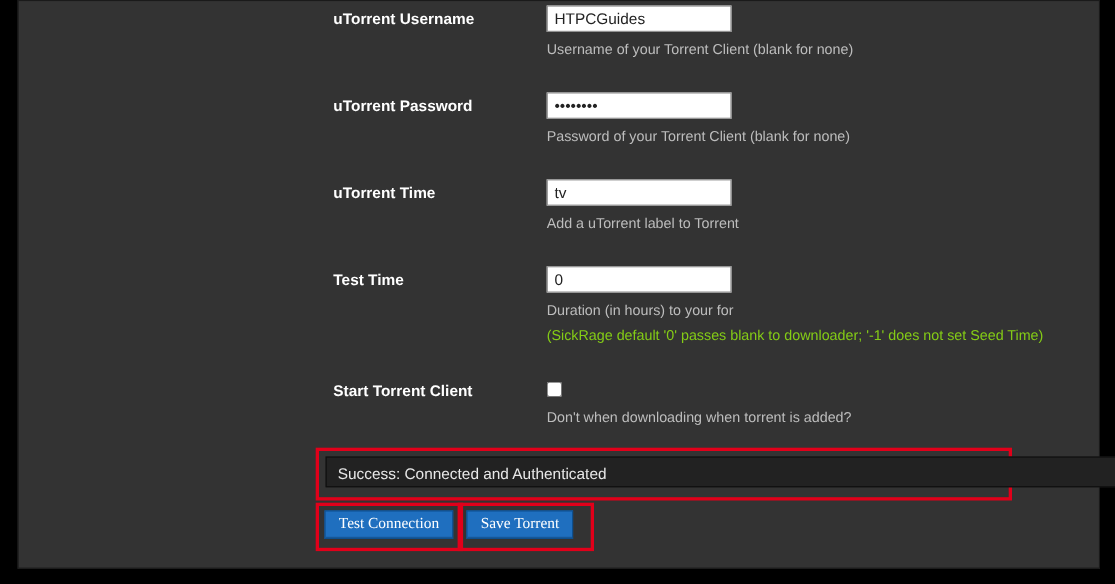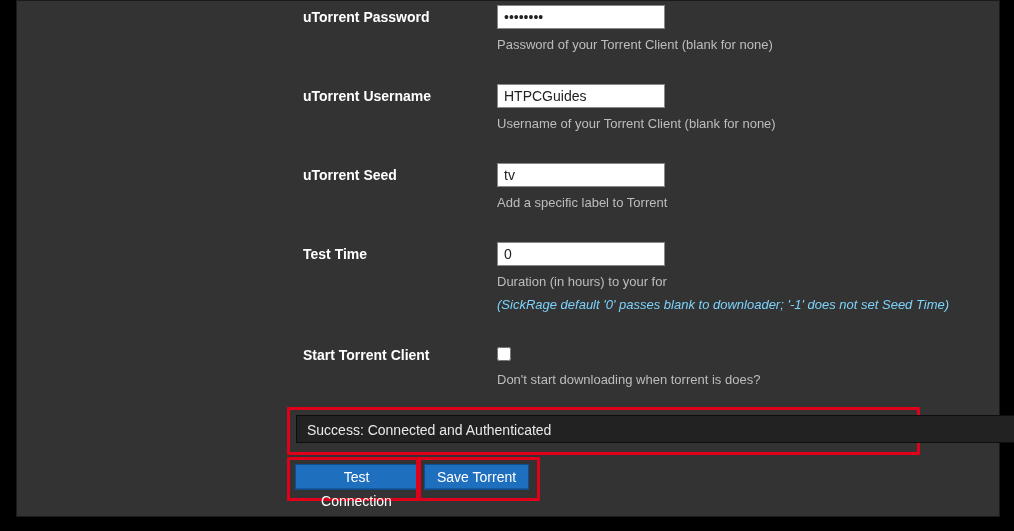--- a/index.html
+++ b/index.html
@@ -4,73 +4,73 @@
 <style>
   html,body{margin:0;padding:0;width:1014px;height:531px;background:#000;font-family:"Segoe UI",Arial,sans-serif;font-size:14px;color:#d6d6d6;overflow:hidden;}
   .frame{position:absolute;left:16px;top:0;width:982px;height:515px;background:#333333;border:1px solid #1a1a1a;}
   .form{position:absolute;left:286px;top:0;width:660px;}
   .row{display:flex;align-items:flex-start;padding-top:30px;}
   .row:first-child{padding-top:4px;}
   .lbl{width:194px;padding-top:4px;color:#ffffff;font-weight:600;font-size:14px;}
   .field{flex:1;}
   input[type=text],input[type=password]{width:168px;height:24px;padding:2px 6px;background:#fff;border:1px solid #888;font-size:14px;color:#222;box-sizing:border-box;}
   .help{margin-top:8px;color:#bdbdbd;font-size:13px;line-height:1.3;}
-  .help2{margin-top:6px;color:#7dd3fc;font-size:13px;line-height:1.3;font-style:italic;}
+  .help2{margin-top:6px;color:#84cc16;font-size:13px;line-height:1.3;}
   input[type=checkbox]{width:14px;height:14px;margin:4px 0 0 0;accent-color:#fff;}
   .status-wrap{position:absolute;left:270px;top:406px;width:627px;height:42px;border:3px solid #e1001a;background:transparent;}
   .status{position:absolute;left:6px;top:5px;width:732px;height:28px;line-height:28px;padding:0 10px;background:#222222;border:1px solid #0e0e0e;color:#e8e8e8;font-size:14px;box-sizing:border-box;}
   .btn-wrap{position:absolute;height:38px;border:3px solid #e1001a;}
   .btn-wrap.test{left:270px;top:456px;width:128px;}
   .btn-wrap.save{left:399px;top:456px;width:118px;}
-  .btn{position:absolute;left:5px;top:4px;height:26px;line-height:24px;padding:0 12px;background:#1f6fbf;border:1px solid #0d4f8f;color:#ffffff;font-size:14px;font-family:Liberation Sans, sans-serif;cursor:pointer;box-shadow:inset 0 -1px 0 rgba(0,0,0,.2);}
+  .btn{position:absolute;left:5px;top:4px;height:26px;line-height:24px;padding:0 12px;background:#1f6fbf;border:1px solid #0d4f8f;color:#ffffff;font-size:14px;font-family:Liberation Serif, serif;cursor:pointer;box-shadow:inset 0 -1px 0 rgba(0,0,0,.2);}
 </style>
 </head>
 <body>
 
 <div class="frame">
   <div class="form">
+
+    <div class="row">
+      <div class="lbl">uTorrent Username</div>
+      <div class="field">
+        <input type="text" value="HTPCGuides" style="">
+        <div class="help">Username of your Torrent Client (blank for none)</div>
+      </div>
+    </div>
 
     <div class="row">
       <div class="lbl">uTorrent Password</div>
       <div class="field">
         <input type="password" value="••••••••" style="">
         <div class="help">Password of your Torrent Client (blank for none)</div>
       </div>
     </div>
 
     <div class="row">
-      <div class="lbl">uTorrent Username</div>
-      <div class="field">
-        <input type="text" value="HTPCGuides" style="">
-        <div class="help">Username of your Torrent Client (blank for none)</div>
-      </div>
-    </div>
-
-    <div class="row">
-      <div class="lbl">uTorrent Seed</div>
+      <div class="lbl">uTorrent Time</div>
       <div class="field">
         <input type="text" value="tv" style="">
-        <div class="help">Add a specific label to Torrent</div>
+        <div class="help">Add a uTorrent label to Torrent</div>
       </div>
     </div>
 
     <div class="row">
       <div class="lbl">Test Time</div>
       <div class="field">
         <input type="text" value="0" style="">
         <div class="help">Duration (in hours) to your for</div>
         <div class="help2">(SickRage default '0' passes blank to downloader; '-1' does not set Seed Time)</div>
       </div>
     </div>
 
     <div class="row">
       <div class="lbl">Start Torrent Client</div>
       <div class="field">
         <input type="checkbox" style="">
-        <div class="help">Don't start downloading when torrent is does?</div>
+        <div class="help">Don't when downloading when torrent is added?</div>
       </div>
     </div>
 
   </div>
 
   <div class="status-wrap">
     <div class="status">Success: Connected and Authenticated</div>
   </div>
 
   <div class="btn-wrap test">

